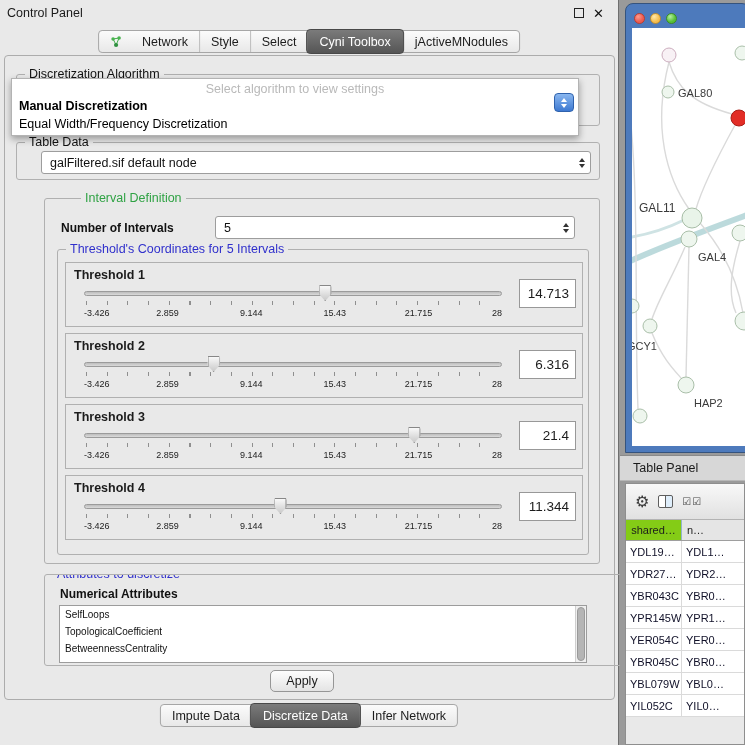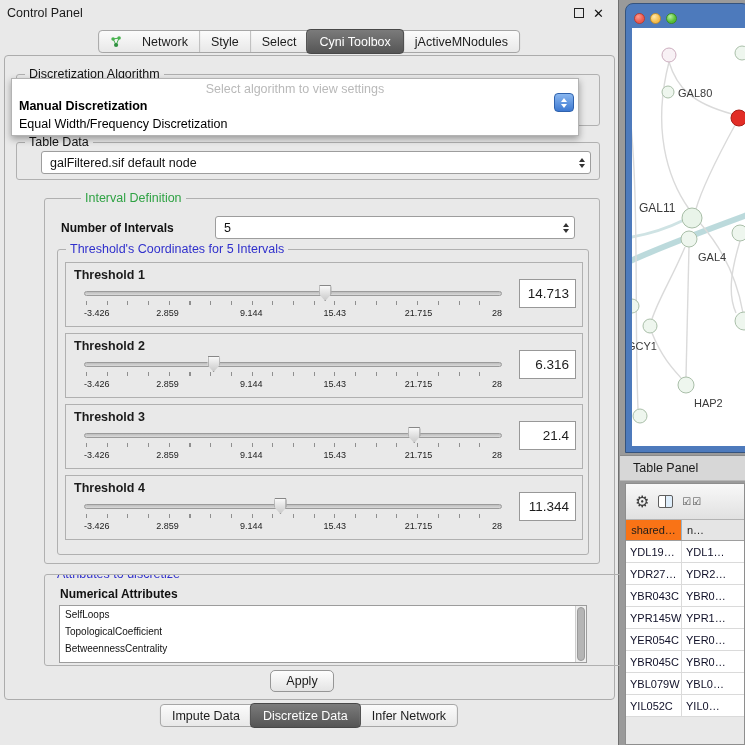--- a/index.html
+++ b/index.html
@@ -125,21 +125,21 @@
 
   .table-window { position:absolute; left:5px; top:483px; width:120px; height:262px;
     background:#e9e9e9; border:1px solid #8e8e8e; overflow:hidden; }
   .ttoolbar { height:36px; background:linear-gradient(#f8f8f8,#e1e1e1); border-bottom:1px solid #b3b3b3;
     display:flex; align-items:center; gap:9px; padding:0 9px; }
   .gear { font-size:16px; color:#3c3c3c; line-height:1; }
   .colicon { width:15px; height:13px; border:1px solid #5e5e5e; background:
     linear-gradient(to right,#fff 0 6px,#5e5e5e 6px 7px,#dfeefb 7px 15px); border-radius:2px; }
   .checks { font-size:10px; color:#444; letter-spacing:1px; }
   .thead { display:flex; height:21px; border-bottom:1px solid #9e9e9e; font-size:11px; }
-  .thc1 { width:56px; background:#f97316; border-right:1px solid #93b4cd;
+  .thc1 { width:56px; background:#84cc16; border-right:1px solid #93b4cd;
     display:flex; align-items:center; justify-content:center; }
   .thc2 { flex:1; background:#e5e5e5; display:flex; align-items:center; padding-left:5px; }
   .trow { display:flex; height:22px; background:#fff; border-bottom:1px solid #dadada; font-size:11px; color:#101028; }
   .tc1 { width:56px; border-right:1px solid #dadada; display:flex; align-items:center; padding-left:4px;
     overflow:hidden; white-space:nowrap; }
   .tc2 { flex:1; display:flex; align-items:center; padding-left:4px; overflow:hidden; white-space:nowrap; }
 
   svg text { font-family:"Liberation Sans","DejaVu Sans",sans-serif; }
 </style>
 </head>

